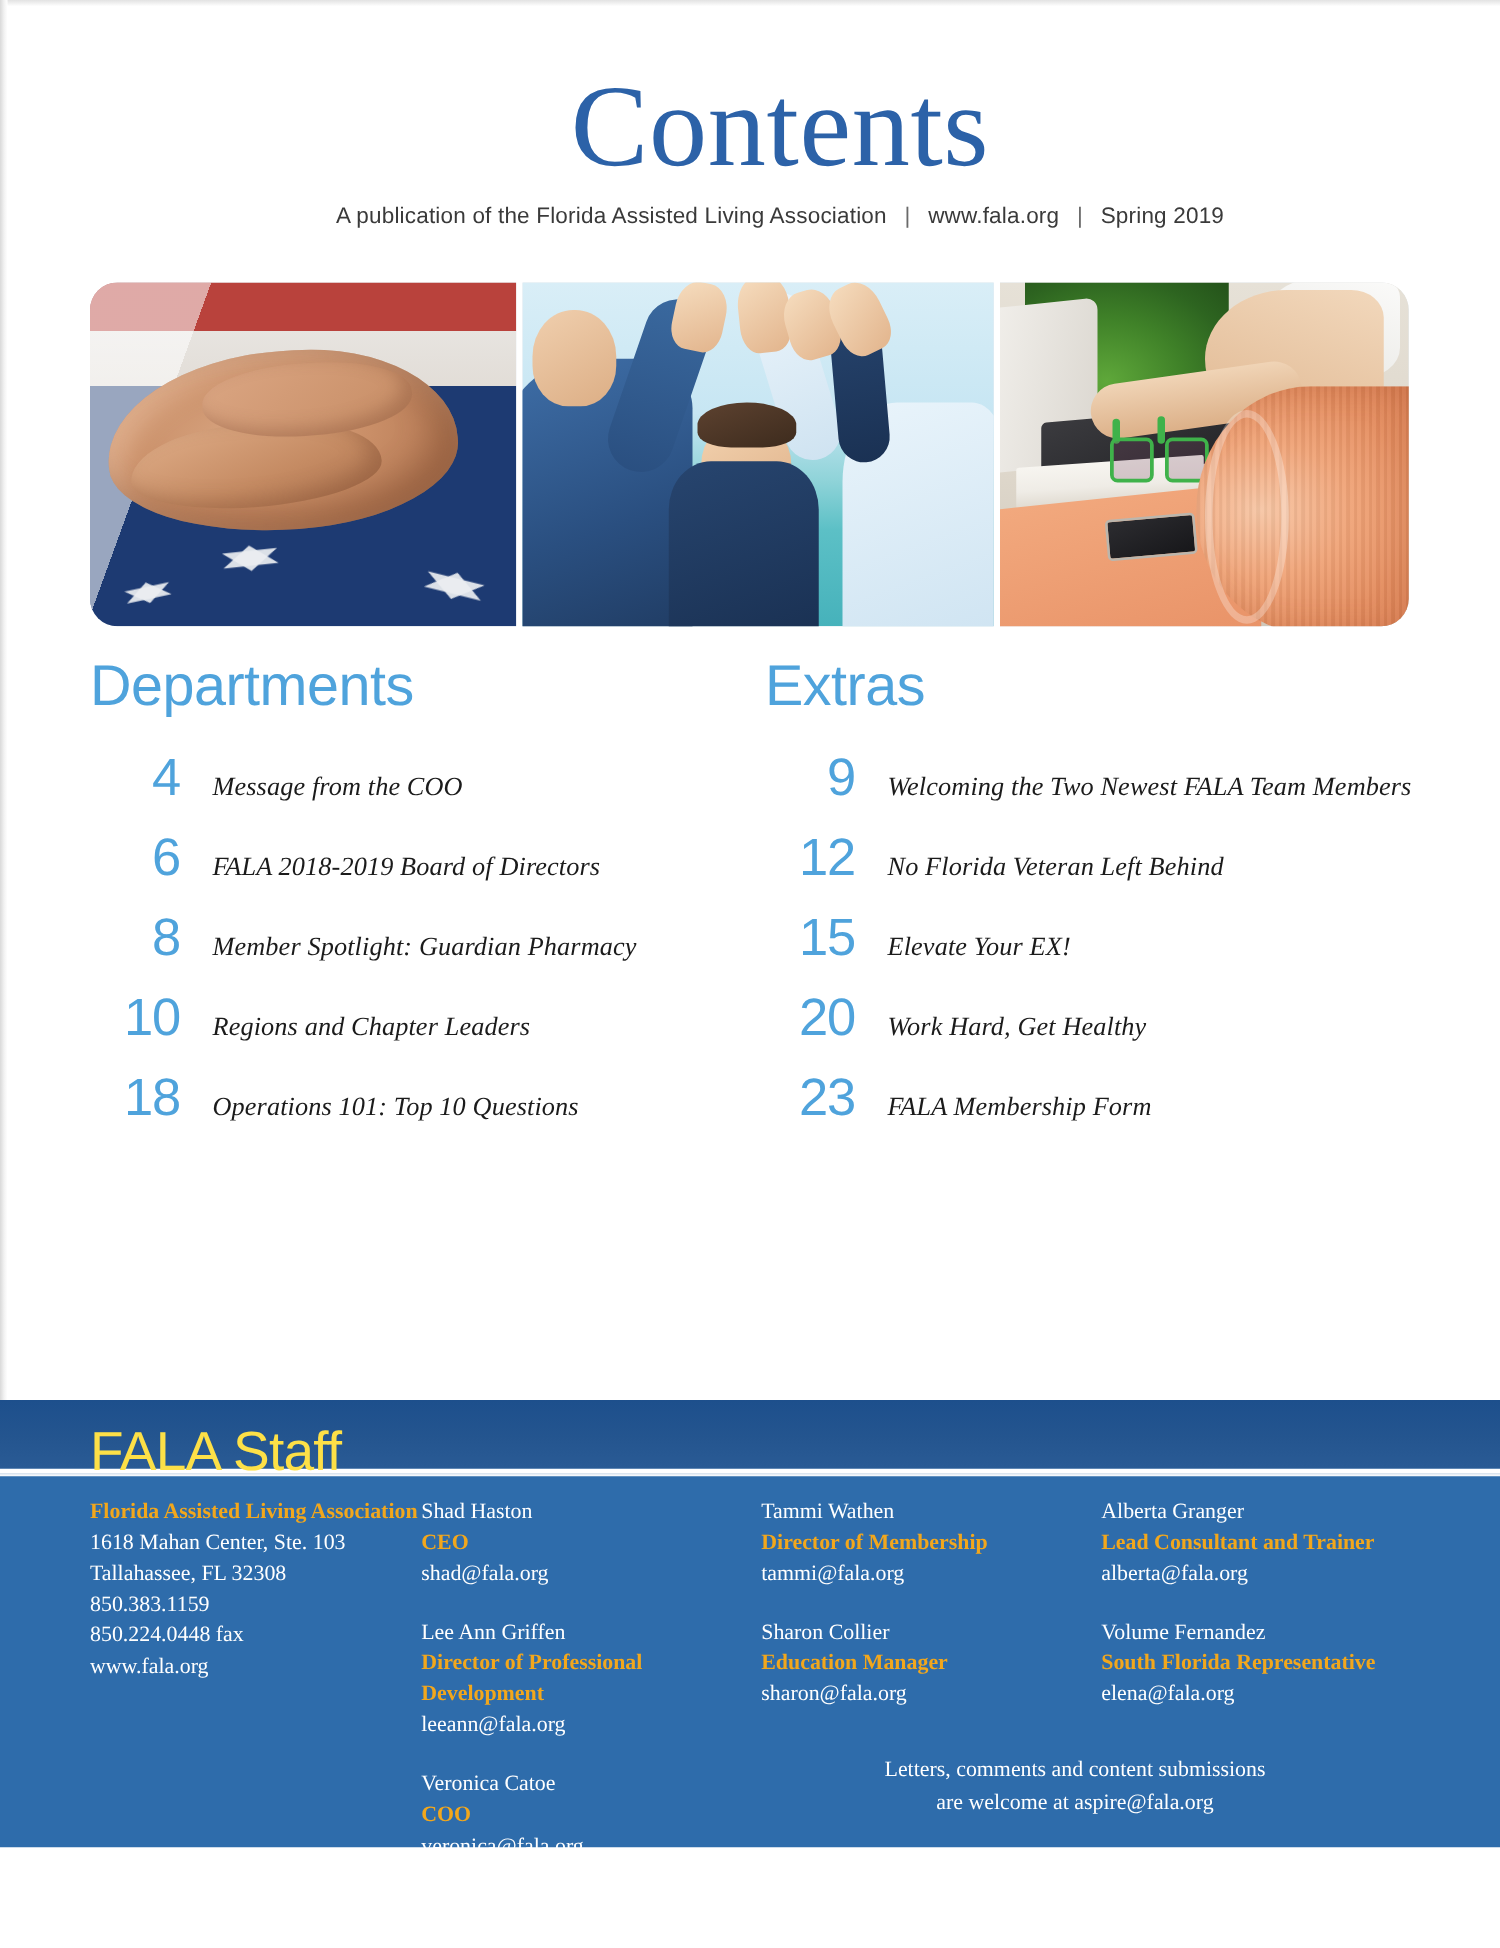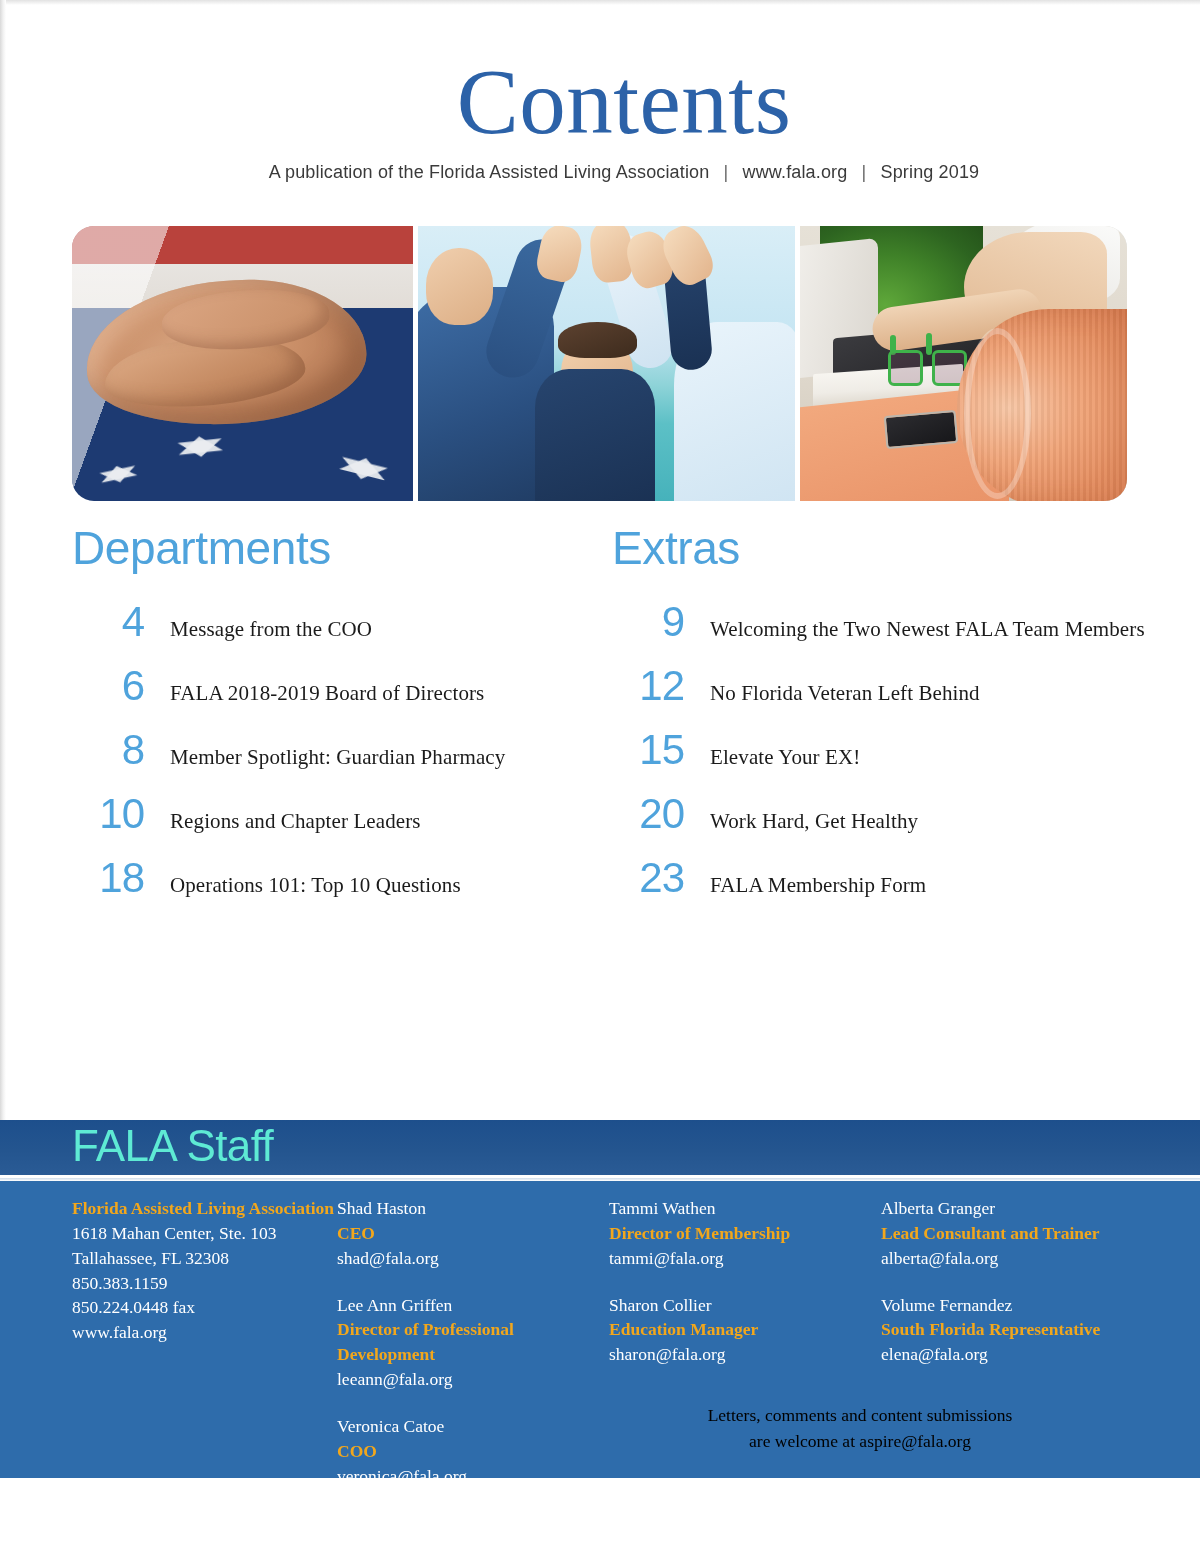--- a/index.html
+++ b/index.html
@@ -173,55 +173,55 @@
   }
   .toc-row { display:flex; align-items:baseline; height:64px; }
   .toc-num {
     width:72px; flex:0 0 72px; text-align:right;
     font-size:42px; font-weight:300; color:#4FA3DC;
     line-height:1; letter-spacing:-1px;
     font-family:"Liberation Sans", sans-serif;
   }
   .toc-title {
     font-family:"Liberation Serif", serif;
-    font-size:21px; color:#1b1b1b; padding-left:26px; letter-spacing:.1px;
+    font-size:21px; color:#1b1b1b; padding-left:26px; letter-spacing:.1px;font-style:italic;
   }
 
   
   .staff {
     position:absolute; left:0; top:1120px; width:1200px; height:358px;
     background:#2e6cab;
   }
   .staff-header {
     position:absolute; left:0; top:0; width:1200px; height:55px;
     background:linear-gradient(180deg,#1d4f8c 0%, #24558f 55%, #2a5b95 100%);
   }
   .staff-header-rule {
     position:absolute; left:0; top:55px; width:1200px; height:6px;
     background:linear-gradient(180deg,#ffffff 0%, #ffffff 50%, #cfdcea 51%, #ffffff 100%);
   }
   .staff-title {
-    position:absolute; left:72px; top:1px;
-    font-size:44px; font-weight:400; color:#5eead4; letter-spacing:-.6px;
+    position:absolute; left:72px; top:17px;
+    font-size:44px; font-weight:400; color:#fde047; letter-spacing:-.6px;
   }
   .staff-cols {
     position:absolute; left:0; top:76px; width:1200px;
     display:flex; font-family:"Liberation Serif", serif; color:#ffffff;
   }
   .staff-col { font-size:17.5px; line-height:1.42; }
   .staff-col.c1 { width:265px; margin-left:72px; }
   .staff-col.c2 { width:272px; }
   .staff-col.c3 { width:272px; }
   .staff-col.c4 { width:280px; }
   .gold { color:#F2A71C; font-weight:700; }
   .staff-block { margin-bottom:22px; }
   .letters {
     position:absolute; left:600px; top:282px; width:520px;
     text-align:center; font-family:"Liberation Serif", serif;
-    color:#000000; font-size:17.5px; line-height:1.5;
+    color:#ffffff; font-size:17.5px; line-height:1.5;
   }
 
   
   .bottom-area { position:absolute; left:0; top:1478px; width:1200px; height:80px; background:#ffffff; }
 </style>
 </head>
 <body>
 
 <div class="page">
 

